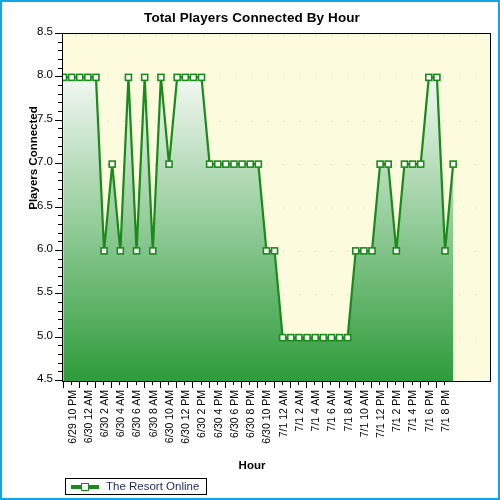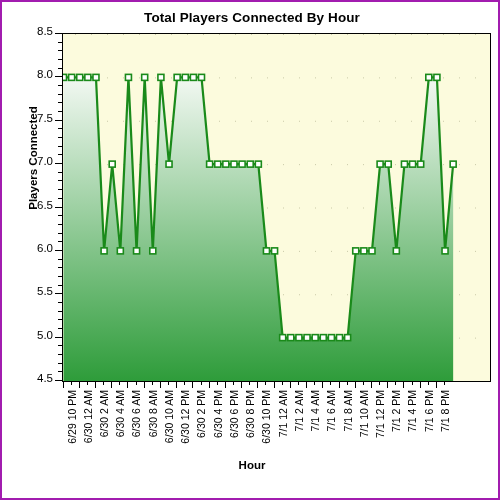--- a/index.html
+++ b/index.html
@@ -11,21 +11,21 @@
     width: 500px;
     height: 500px;
     font-family: "Liberation Sans", sans-serif;
     overflow: hidden;
   }
   #page {
     position: relative;
     width: 500px;
     height: 500px;
     box-sizing: border-box;
-    border: 2px solid #a21caf;
+    border: 2px solid #0ea5e9;
     background: #ffffff;
   }
   #chart-title {
     position: absolute;
     left: 0;
     top: 8px;
     width: 500px;
     text-align: center;
     font-size: 13.5px;
     font-weight: bold;
@@ -598,14 +598,21 @@
       <div class="x-tick-major" style="left: 417.686px; top: 379px;"></div>
       <div class="x-tick-minor" style="left: 425.804px; top: 379px;"></div>
       <div class="x-tick-label" style="left: 421.686px; top: 388px;">7/1 6 PM</div>
       <div class="x-tick-major" style="left: 433.922px; top: 379px;"></div>
       <div class="x-tick-minor" style="left: 442.04px; top: 379px;"></div>
       <div class="x-tick-label" style="left: 437.922px; top: 388px;">7/1 8 PM</div>
     </div>
 
   <div id="x-axis-title">Hour</div>
 
+  <div id="legend">
+    <span id="legend-swatch">
+      <span class="lswatch-line"></span>
+      <span class="lswatch-marker"></span>
+    </span>
+    <span id="legend-label">The Resort Online</span>
+  </div>
 
 </div>
 
 </body></html>

